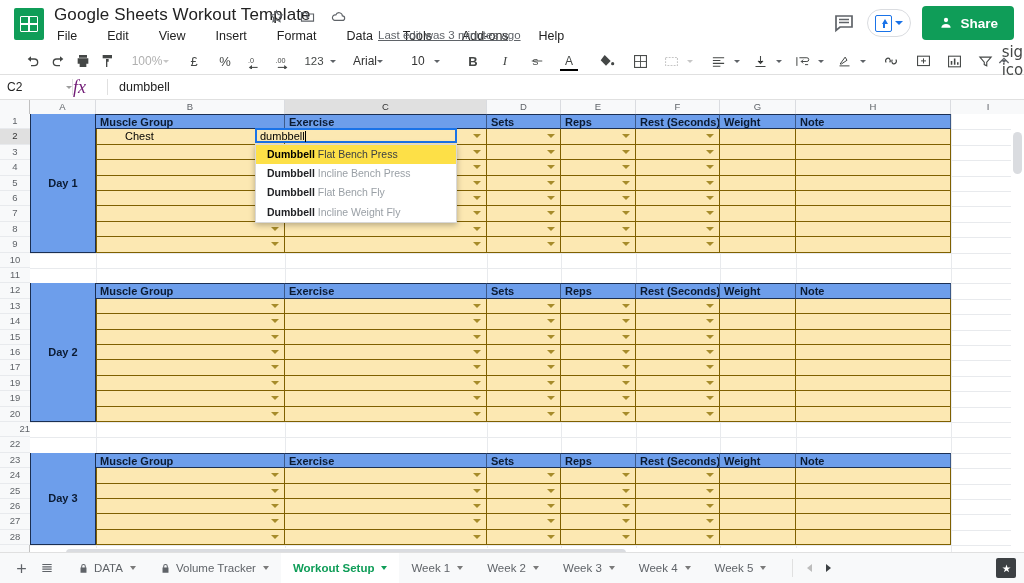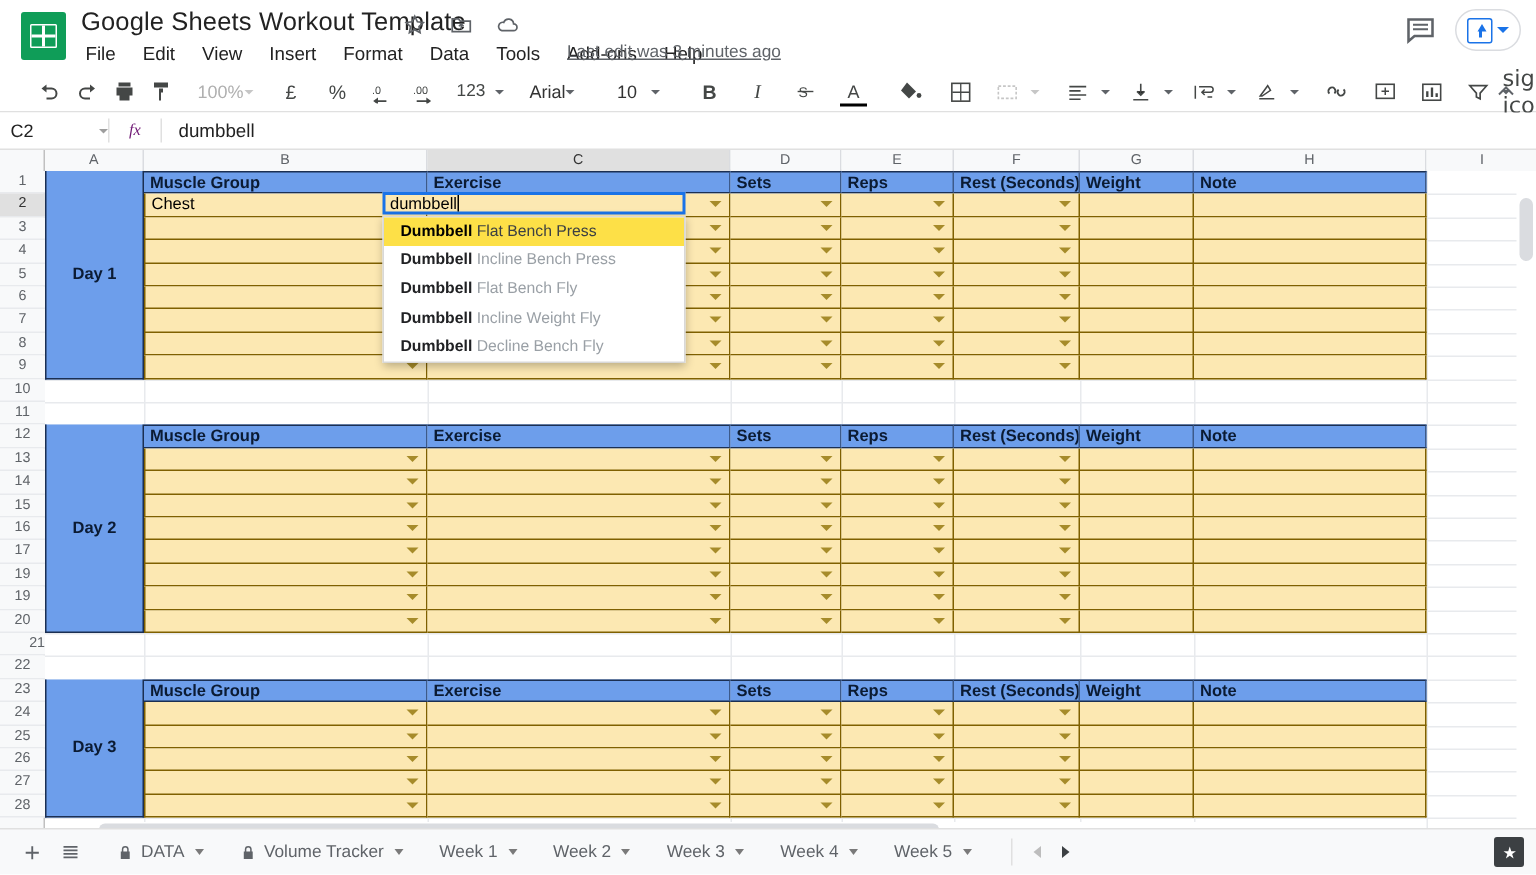--- a/index.html
+++ b/index.html
@@ -24,21 +24,21 @@
     border:1.6px solid #fff; border-radius:1px;
   }
   .logo-inner:before{content:"";position:absolute;left:0;top:6px;width:100%;height:1.6px;background:#fff;}
   .logo-inner:after{content:"";position:absolute;left:7px;top:0;width:1.6px;height:100%;background:#fff;}
   .doc-title {
     position:absolute; left:54px; top:5px;
     font-size:17px; color:#222; letter-spacing:0.1px; white-space:nowrap;
   }
   .title-icons { position:absolute; left:268px; top:8px; display:flex; gap:14px; align-items:center; }
   .ticon { width:17px; height:17px; color:#5f6368; display:block; }
-  .menubar { position:absolute; left:50px; top:27px; display:flex; gap:4px; align-items:center;justify-content:space-between; }
+  .menubar { position:absolute; left:50px; top:27px; display:flex; gap:16px; align-items:center;justify-content:space-between; }
   .menu-item {
     font-size:12.5px; color:#222; padding:2px 7px; border-radius:3px; white-space:nowrap;
   }
   .last-edit {
     position:absolute; left:378px; top:29px; font-size:11.5px; color:#5f6368;
     text-decoration: underline; white-space:nowrap;
   }
   .tr-icons { position:absolute; right:10px; top:6px; display:flex; align-items:center; gap:11px; }
   .comment-btn { width:24px; height:24px; color:#5f6368; }
   .present-btn {
@@ -77,21 +77,21 @@
   .underA:after{content:"";position:absolute;left:2px;right:2px;bottom:1px;height:2.5px;background:#000;}
   .collapse-btn { position:absolute; right:12px; top:5px; color:#5f6368; }
 
   
   .fbar { position:relative; height:25px; background:#fff; display:flex; align-items:center;
           border-bottom:1px solid #e0e0e0; }
   .namebox { width:62px; padding-left:7px; font-size:12px; color:#222; }
   .nb-arrow { position:absolute; left:66px; top:11px; width:0;height:0;
               border-left:3px solid transparent;border-right:3px solid transparent;border-top:3.5px solid #9e9e9e; }
   .fb-sep { width:1px; height:16px; background:#e0e0e0; margin-left:10px; }
-  .fx { width:34px; text-align:center; font-size:11px; color:#701a75; font-style:italic; font-family:"Liberation Serif",serif; }
+  .fx { width:34px; text-align:left; font-size:18px; color:#701a75; font-style:italic; font-family:"Liberation Serif",serif; }
   .fb-sep2 { width:1px; height:16px; background:#e0e0e0; }
   .fvalue { padding-left:11px; font-size:12.5px; color:#222; }
 
   
   .gridwrap { position:relative; width:1024px; height:459px; background:#fff; overflow:hidden; }
   .colhdr { position:absolute; left:0; top:0; height:14px; width:1024px;
             background:#f8f9fa; border-bottom:1px solid #c0c0c0; }
   .corner { position:absolute; left:0; top:0; width:30px; height:14px; background:#f8f9fa;
             border-right:1px solid #c0c0c0; }
   .ch {
@@ -118,21 +118,21 @@
     border-top:1px solid #1b2f52; border-bottom:1px solid #1b2f52;
   }
   .daycell {
     background:#6d9eeb; color:#0b1b33; font-weight:bold; font-size:11px;
     display:flex; align-items:center; justify-content:center;
     border:1px solid #1b2f52; border-top:none;
   }
   .ycell {
     background:#fce8b2; border-bottom:1px solid #7f6000; border-right:1px solid #7f6000;
   }
-  .ycell.lft { border-left:1px solid #7f6000; }
+  .ycell.lft { border-left:1px solid #7f6000;padding-left:24px; }
   .ycell .txt { padding-left:4px; line-height:14px; font-size:11px; color:#000; }
   .dd-tri {
     position:absolute; right:5px; top:5px; width:0;height:0;
     border-left:4px solid transparent; border-right:4px solid transparent;
     border-top:4px solid #a68b2a;
   }
 
   
   .selcell {
     position:absolute; border:2px solid #1a73e8; background:#fce8b2; z-index:30;
@@ -223,20 +223,27 @@
     <div class="last-edit">Last edit was 3 minutes ago</div>
 
     <div class="tr-icons">
       <svg class="comment-btn" viewBox="0 0 24 24">
         <path fill="none" stroke="#5f6368" stroke-width="1.7" d="M4 5h16v11H8l-4 3.5z"></path>
         <path stroke="#5f6368" stroke-width="1.3" d="M7 8.5h10M7 11.5h10"></path>
       </svg>
       <div class="present-btn">
         <div class="present-sq"></div>
         <div class="caret-dn"></div>
+      </div>
+      <div class="share-btn">
+        <svg class="share-ico" viewBox="0 0 24 24">
+          <circle cx="12" cy="7.5" r="3.2"></circle>
+          <path d="M5 19c0-3.6 3.2-5.6 7-5.6s7 2 7 5.6z"></path>
+        </svg>
+        <span>Share</span>
       </div>
     </div>
   </div>
 
   <div class="toolbar">
     <div class="tb">
       <svg width="16" height="16" viewBox="0 0 24 24">
           <path fill="none" stroke="#444746" stroke-width="2" d="M8 9H14a5 5 0 010 10H9"></path>
           <path fill="#444746" d="M9 5l-5 4 5 4z"></path>
         </svg>
@@ -856,21 +863,20 @@
       <div class="selcell" style="left:225px; top:13.8px; width:202px; height:15.4px;">
         <div class="edit"><span>dumbbell</span><span class="caret"></span></div>
       </div>
 
       <div class="acbox" style="left:225px; top:30px; width:202px;">
         <div id="ac-items">
             <div class="acitem active"><b>Dumbbell</b><span> Flat Bench Press</span></div>
             <div class="acitem"><b>Dumbbell</b><span> Incline Bench Press</span></div>
             <div class="acitem"><b>Dumbbell</b><span> Flat Bench Fly</span></div>
             <div class="acitem"><b>Dumbbell</b><span> Incline Weight Fly</span></div>
-            <div class="acitem"><b>Dumbbell</b><span> Decline Bench Fly</span></div>
           </div>
       </div>
     </div>
 
     <div class="vsb-track">
       <div class="vsb-thumb"></div>
     </div>
     <div class="hsb-track">
       <div class="hsb-thumb"></div>
     </div>
@@ -893,20 +899,24 @@
             <path fill="#5f6368" d="M7 10V7a5 5 0 0110 0v3h1.5v11h-13V10zm2.2 0h5.6V7a2.8 2.8 0 00-5.6 0z"></path>
           </svg>
           <span>DATA</span>
           <div class="tab-caret"></div>
         </div>
         <div class="tab">
           <svg viewBox="0 0 24 24" class="lock-ico">
             <path fill="#5f6368" d="M7 10V7a5 5 0 0110 0v3h1.5v11h-13V10zm2.2 0h5.6V7a2.8 2.8 0 00-5.6 0z"></path>
           </svg>
           <span>Volume Tracker</span>
+          <div class="tab-caret"></div>
+        </div>
+        <div class="tab active">
+          <span>Workout Setup</span>
           <div class="tab-caret"></div>
         </div>
         <div class="tab">
           <span>Week 1</span>
           <div class="tab-caret"></div>
         </div>
         <div class="tab">
           <span>Week 2</span>
           <div class="tab-caret"></div>
         </div>

